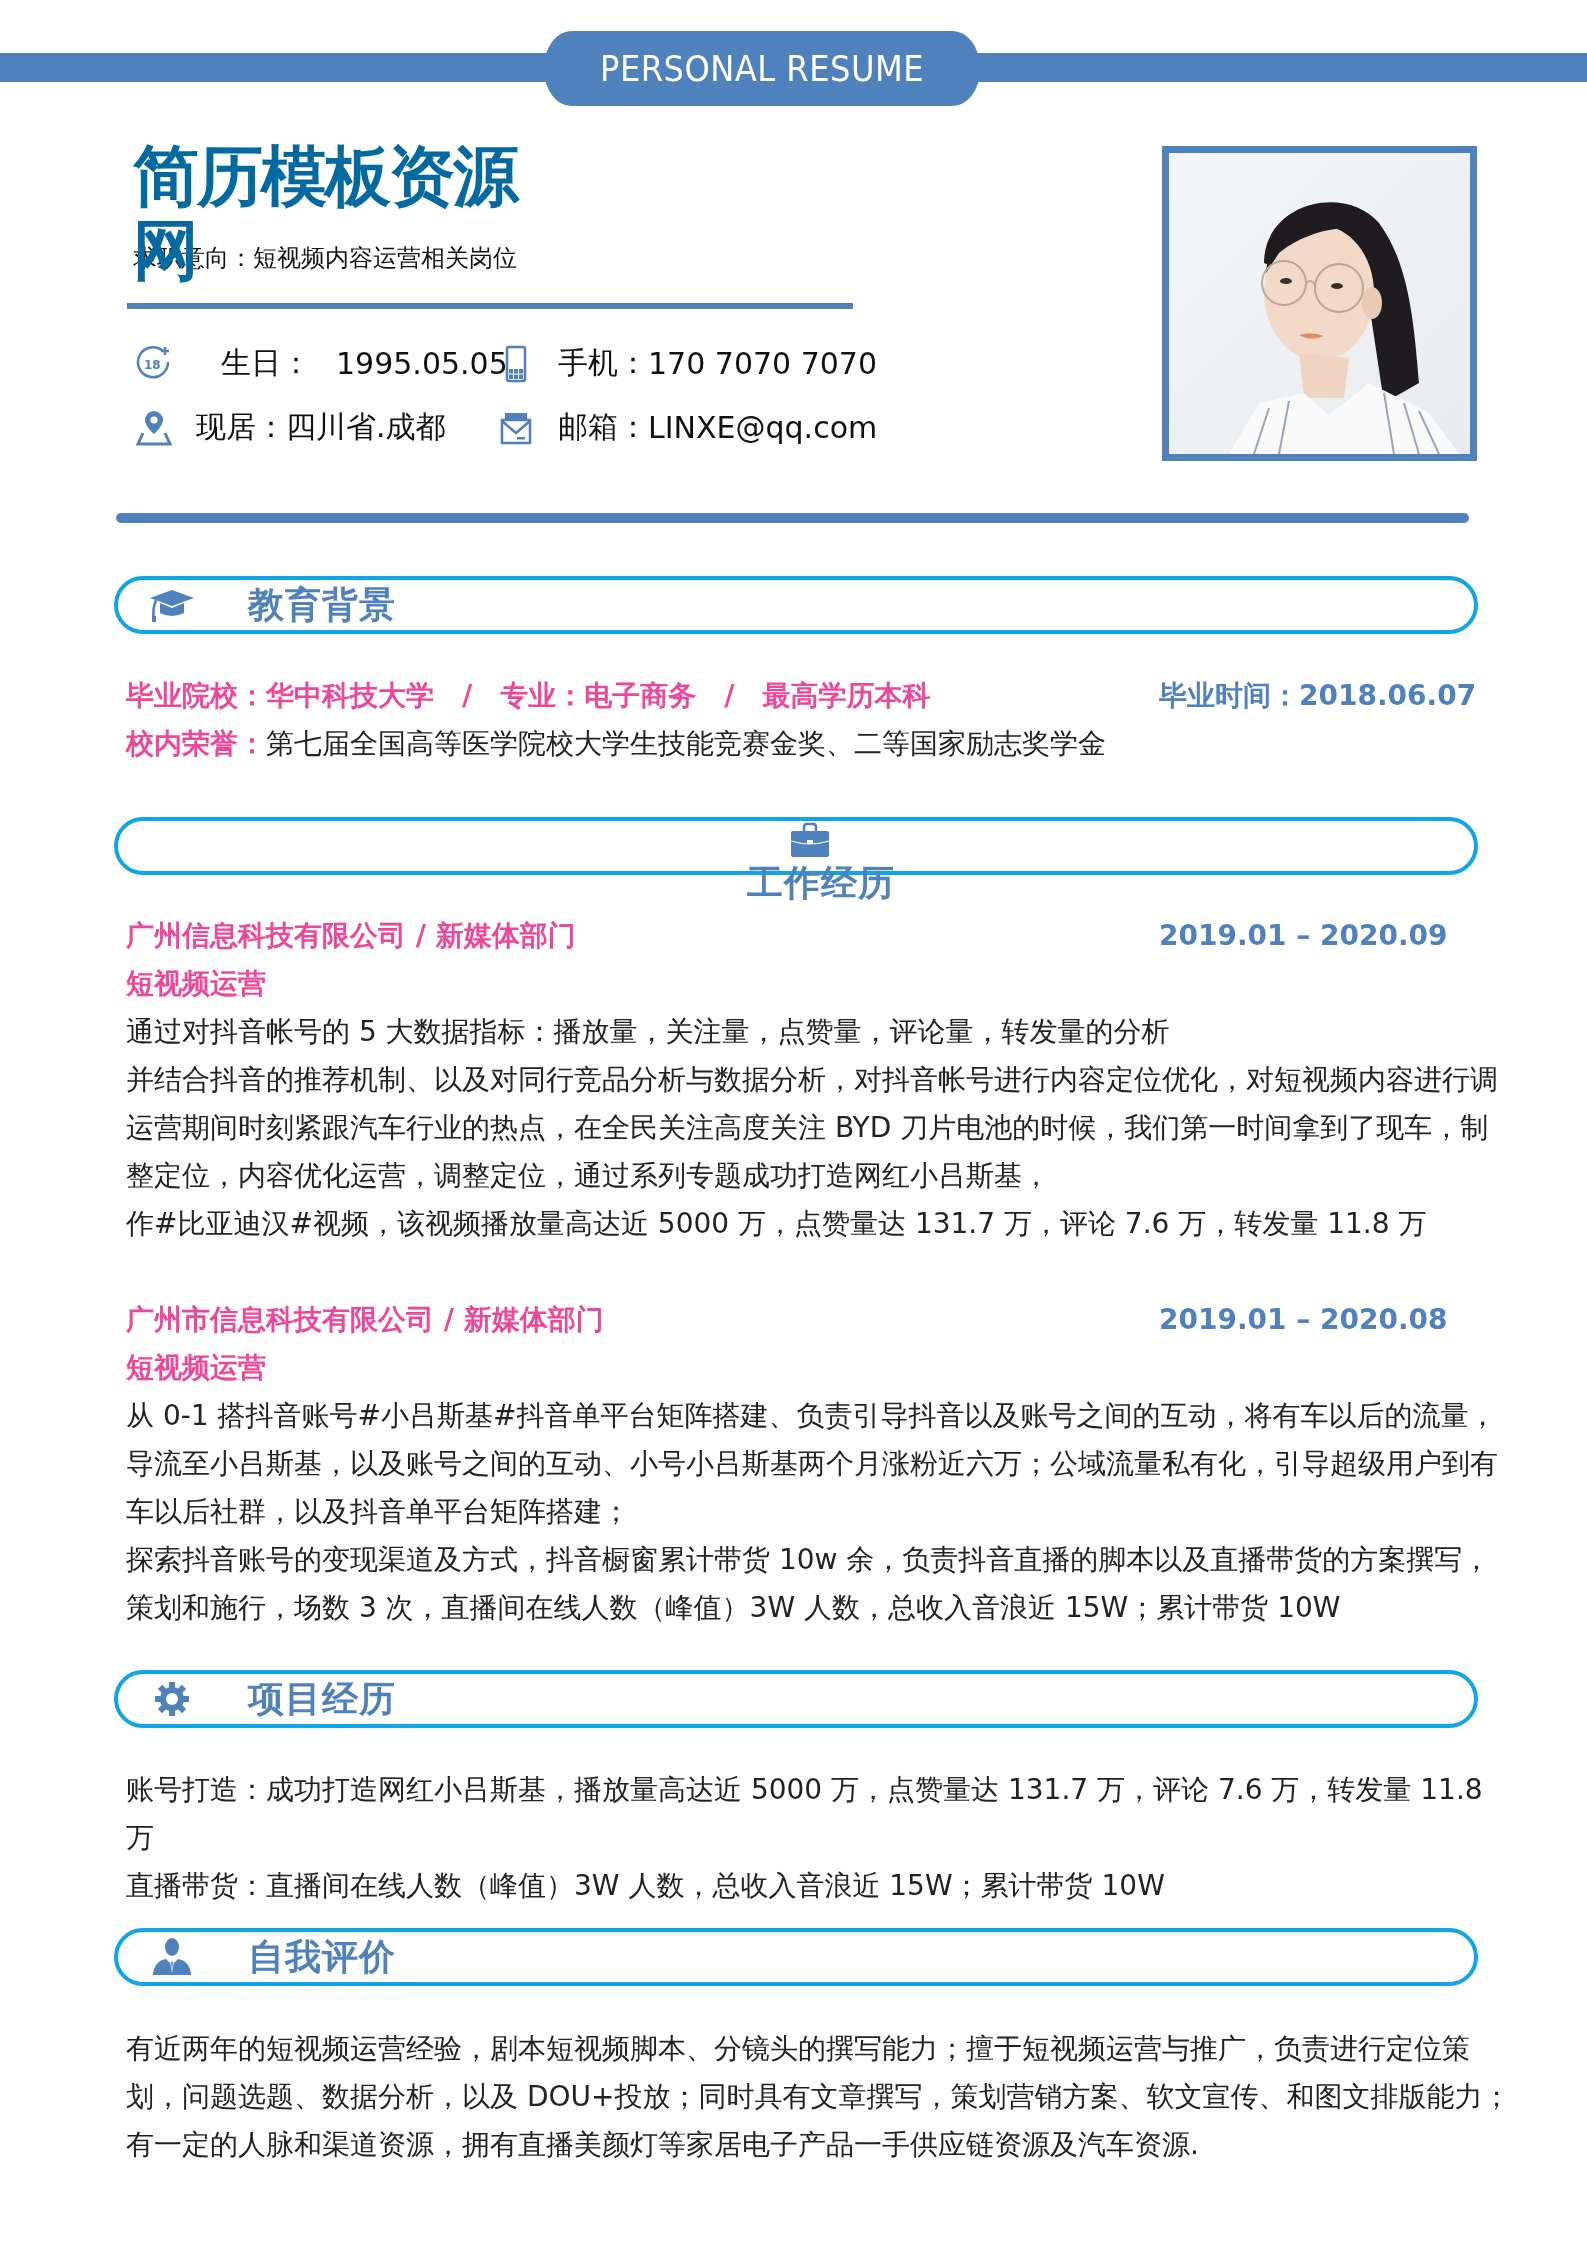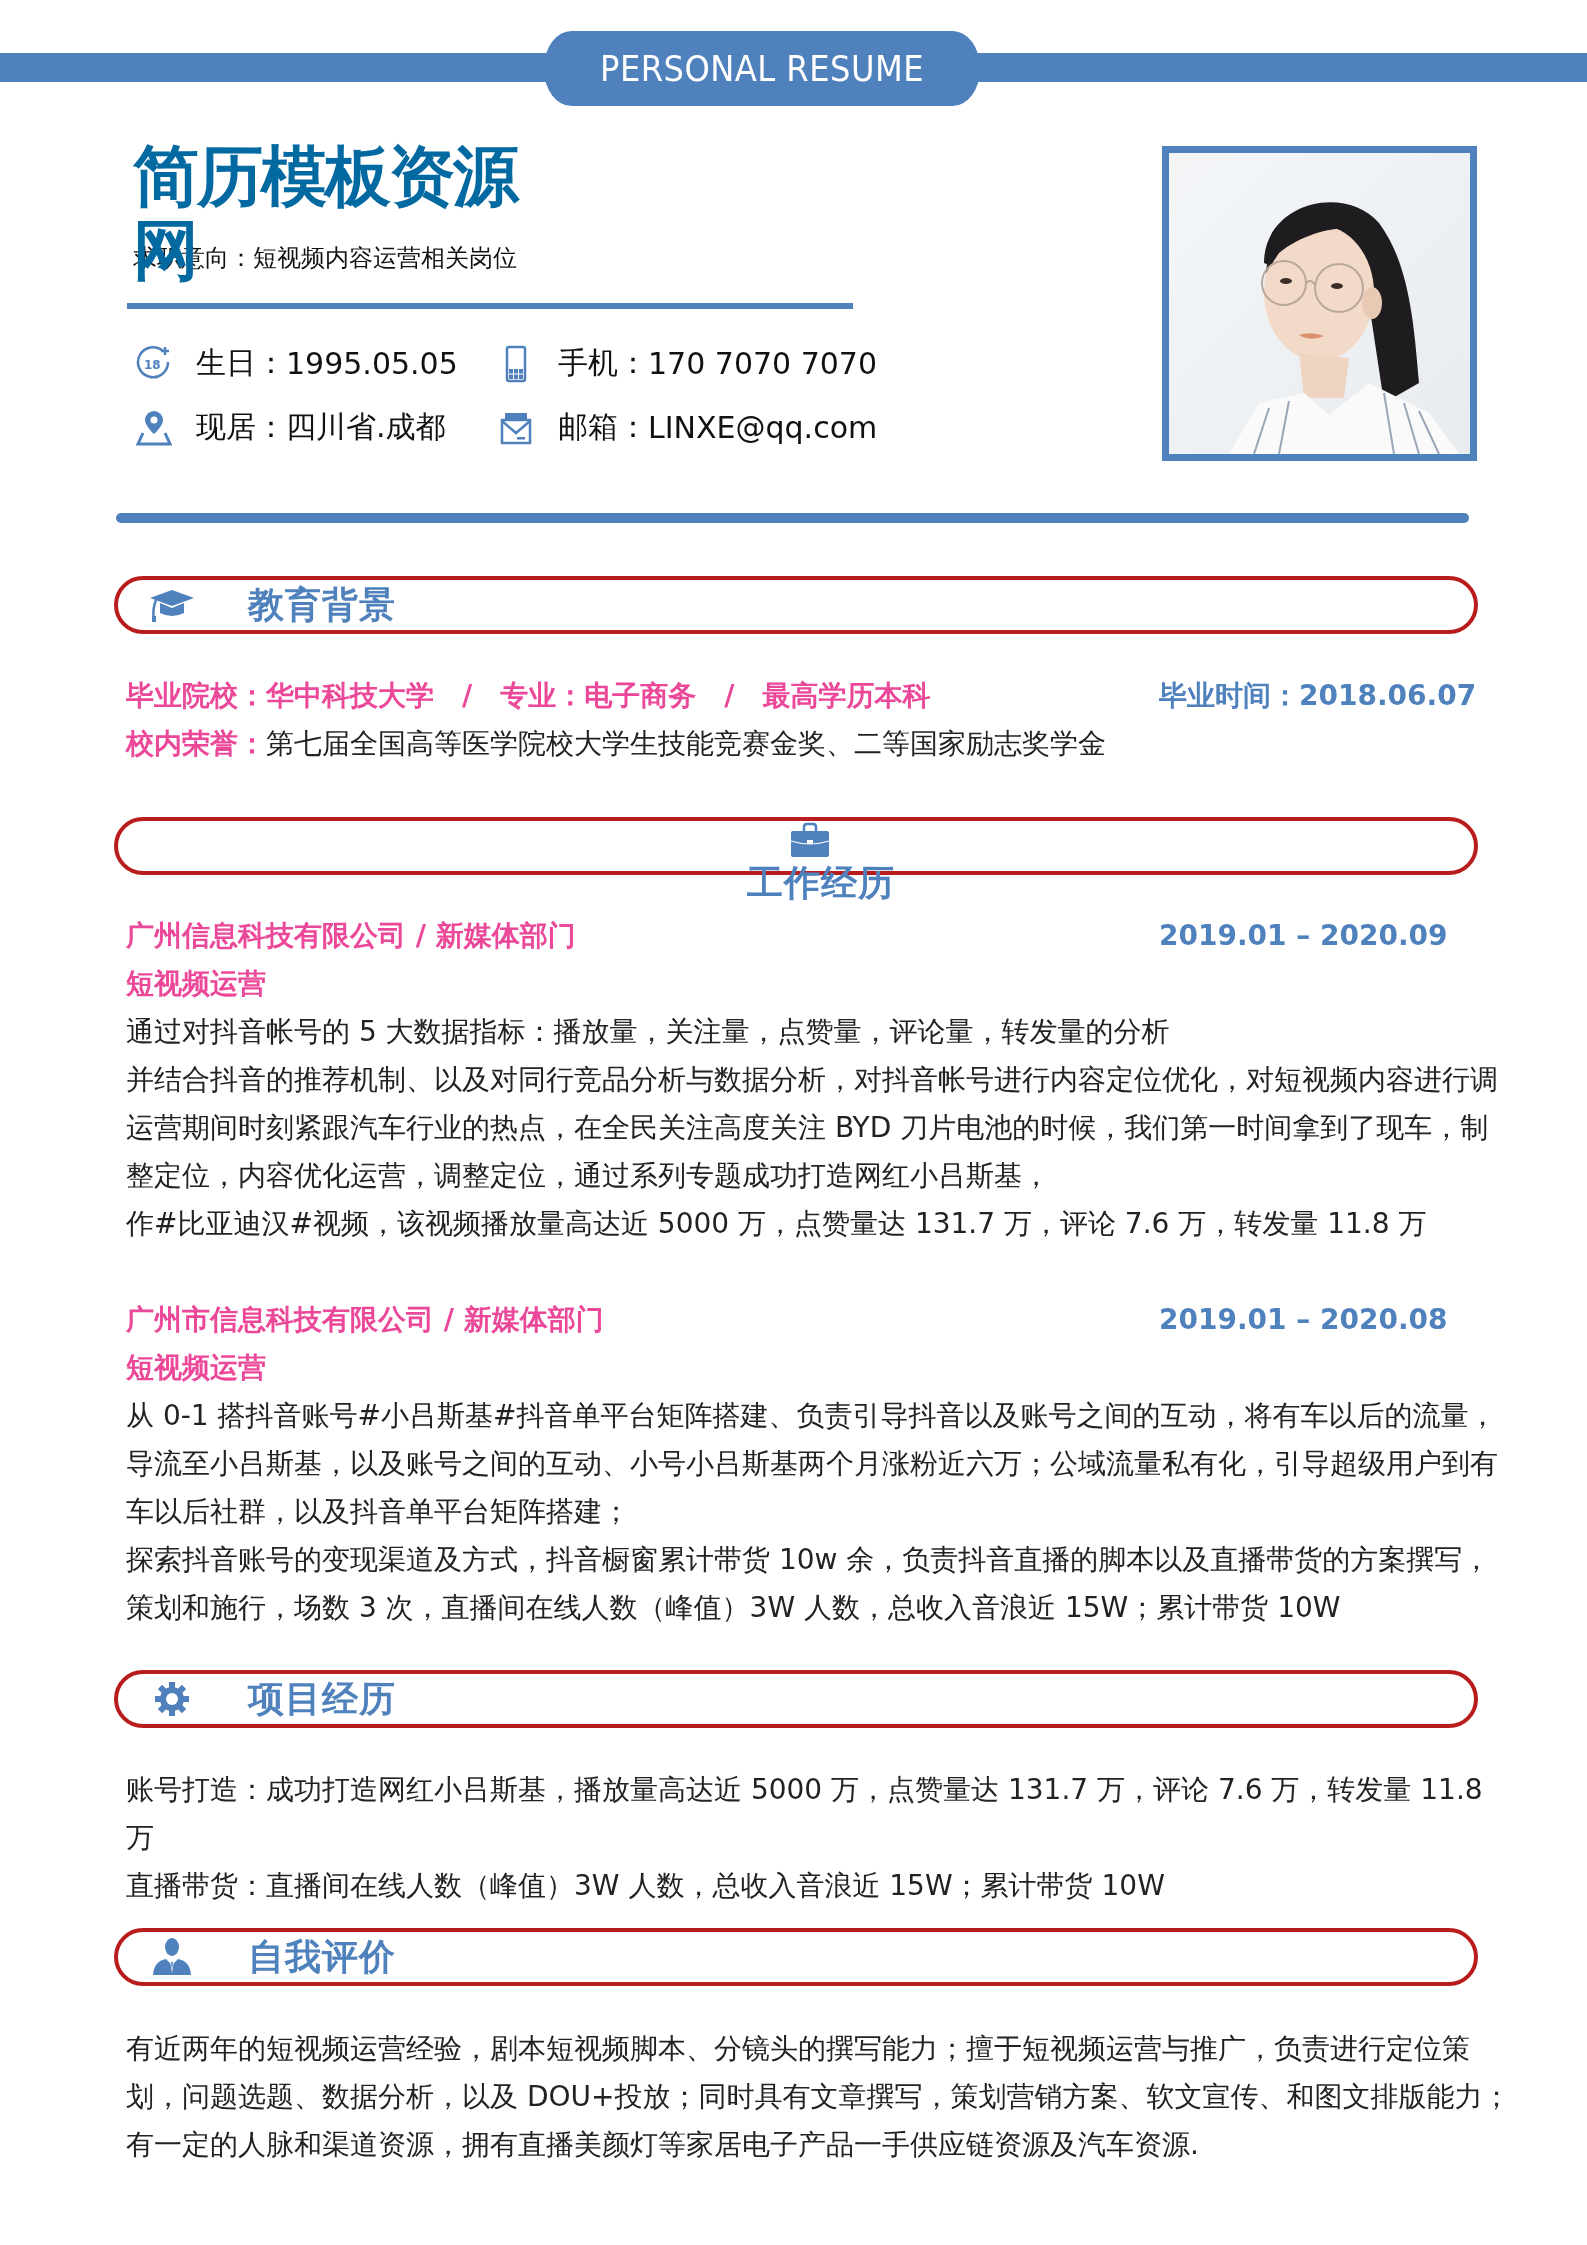--- a/index.html
+++ b/index.html
@@ -16,21 +16,21 @@
     .intention-underline { position: absolute; left: 127px; top: 303px; width: 726px; height: 6px; background: #4f81bd; }
 
     .info-row { position: absolute; display: flex; align-items: center; font-size: 30px; color: #111; }
     .info-row .icon { width: 40px; height: 40px; display: inline-flex; align-items: center; justify-content: center; margin-right: 22px; }
     .info-row svg { display: block; }
 
     .photo-frame { position: absolute; left: 1162px; top: 146px; width: 315px; height: 315px; border: 7px solid #4f81bd; background: #f3f4f6; overflow: hidden; }
 
     .divider { position: absolute; left: 116px; top: 513px; width: 1353px; height: 10px; background: #4f81bd; border-radius: 5px; }
 
-    .section-header { position: absolute; left: 114px; width: 1364px; height: 58px; border: 4px solid #b91c1c; border-radius: 29px; display: flex; align-items: center; }
+    .section-header { position: absolute; left: 114px; width: 1364px; height: 58px; border: 4px solid #0ea5e9; border-radius: 29px; display: flex; align-items: center; }
     .section-header .sec-icon { width: 52px; height: 40px; margin-left: 28px; display: flex; align-items: center; justify-content: center; }
     .section-header .sec-title { margin-left: 50px; font-size: 36px; font-weight: bold; color: #4f81bd; letter-spacing: 1px; }
 
     .line { position: absolute; left: 126px; font-size: 28px; line-height: 48px; white-space: nowrap; }
     .blue-bold { color: #ec4899; font-weight: bold; text-align: right; }
     .text-dark { color: #222; }
     .right-date { position: absolute; font-size: 28px; line-height: 48px; color: #4f81bd; font-weight: bold; white-space: nowrap; }
     .para { position: absolute; left: 126px; width: 1380px; font-size: 28px; line-height: 48px; color: #222; }
     .para p { white-space: nowrap; }
     .sep { display: inline-block; margin: 0 28px; }
@@ -38,21 +38,21 @@
 </head>
 <body>
 
 <div class="top-band"></div>
 <div class="top-pill">PERSONAL RESUME</div>
 
 <div class="intention"><span>求职意向：</span><span>短视频内容运营相关岗位</span></div>
 <div class="name">简历模板资源网</div>
 <div class="intention-underline"></div>
 
-<div class="info-row" style="left:134px; top:343px;">
+<div class="info-row" style="left:134px; top:343px;gap:25px;">
   <span class="icon">
     <svg width="38" height="38" viewBox="0 0 38 38">
         <path d="M28 6 A15 15 0 1 0 33 17" fill="none" stroke="#4f81bd" stroke-width="2.5"></path>
         <text x="9" y="24" font-size="12" fill="#4f81bd" font-family="DejaVu Sans, sans-serif" font-weight="bold">18</text>
         <path d="M30 2 v8 M26 6 h8" stroke="#4f81bd" stroke-width="2.5"></path>
       </svg>
   </span>
   <span>生日：</span>
     <span>1995.05.05</span>
 </div>

